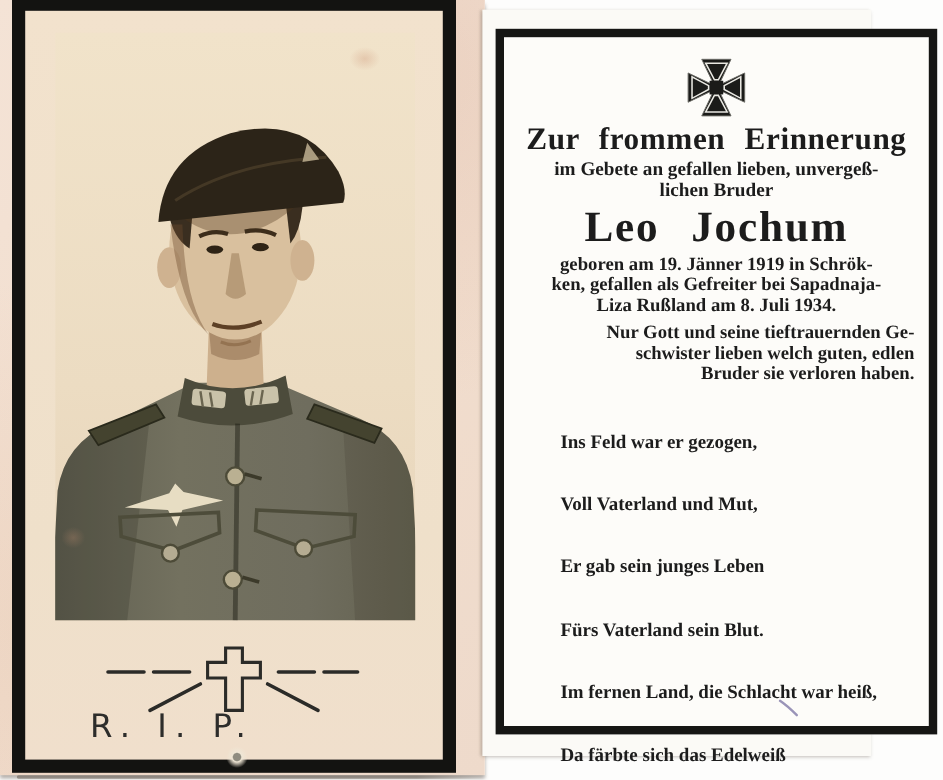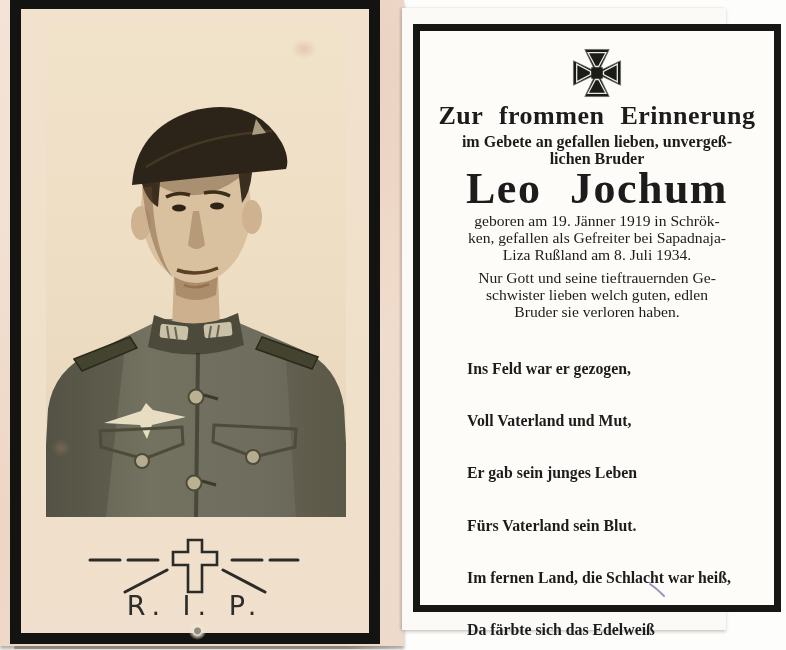--- a/index.html
+++ b/index.html
@@ -14,44 +14,44 @@
       radial-gradient(circle at 10% 80%, rgba(220,180,150,.2), rgba(0,0,0,0) 45%),
       linear-gradient(135deg, #f4e3d6 0%, #f1ddcd 55%, #eedacb 100%);
     box-shadow: 0 3px 3px rgba(90,80,70,.45); }
   .photo-frame { position:absolute; left:10px; top:-2px; width:370px; height:646px;
     border:11px solid #131311;
     background: linear-gradient(180deg, #f2e2cd 0%, #efe0ca 70%, #f0dfcc 100%); }
   .photo-area { position:absolute; left:25px; top:18px; width:300px; height:490px; }
   .photo-area svg { display:block; width:100%; height:100%; }
 
   .ornament { position:absolute; left:75px; top:536px; width:240px; height:72px; }
-  .rip { position:absolute; left:75px; top:590px; width:240px; text-align:center;
+  .rip { position:absolute; left:75px; top:590px; width:240px; 
     font-family:"DejaVu Sans", sans-serif; font-size:27px; letter-spacing:7px;
     color:#2d2d2b; font-weight:400; }
   .damage-spot { position:absolute; left:189px; top:621px; width:17px; height:22px;
     background: radial-gradient(circle at 50% 45%, #8f8c80 0 3px, #efe6d5 4px, rgba(239,230,213,0) 9px);
     border-radius:50%; }
   .age-spot { position:absolute; border-radius:50%; pointer-events:none; }
 
   
   .right-card { position:absolute; left:402px; top:8px; width:324px; height:622px;
     background:#fbfaf6;
     box-shadow: -2px 0 2px rgba(120,110,100,.25), 0 2px 3px rgba(120,110,100,.3); }
   .memorial-frame { position:absolute; left:11px; top:16px; width:368px; height:588px;
     border:7px solid #161614; background:#fdfcf9; padding:6px 12px 0 12px;
     text-align:center; color:#1c1c1c; }
 
   .iron-cross { display:block; margin:10px auto 2px auto; width:54px; height:52px; }
   .memorial-title { font-size:26px; font-weight:700; letter-spacing:.5px;
     word-spacing:9px; margin-top:2px; white-space:nowrap; }
   .intro { font-size:16px; font-weight:700; line-height:16.5px; margin-top:3px; }
-  .deceased-name { font-size:44px; font-weight:700; letter-spacing:1.5px;
+  .deceased-name { font-size:36px; font-weight:700; letter-spacing:1.5px;
     word-spacing:16px; line-height:38px; margin-top:3px; }
-  .vita, .mourning { font-size:15.6px; font-weight:400; line-height:17.2px; }
-  .vita { margin-top:4px; } .mourning { margin-top:5px; }
+  .vita, .mourning { font-size:15.6px; font-weight:700; line-height:17.2px; }
+  .vita { margin-top:4px; } .mourning { margin-top:5px;text-align:right; }
   .poem { margin-top:5px; text-align:left; padding-left:35px;
     font-size:15.8px; font-weight:700; line-height:17.4px; white-space:pre; }
   .pencil-mark { position:absolute; right:58px; bottom:32px; width:20px; height:16px; }
 
   .shadow-line { position:absolute; left:14px; top:646px; width:392px; height:3px;
     background:linear-gradient(90deg, rgba(100,90,80,.55) 0 85%, rgba(100,90,80,0));
     border-radius:2px; }
 </style>
 </head>
 <body>

